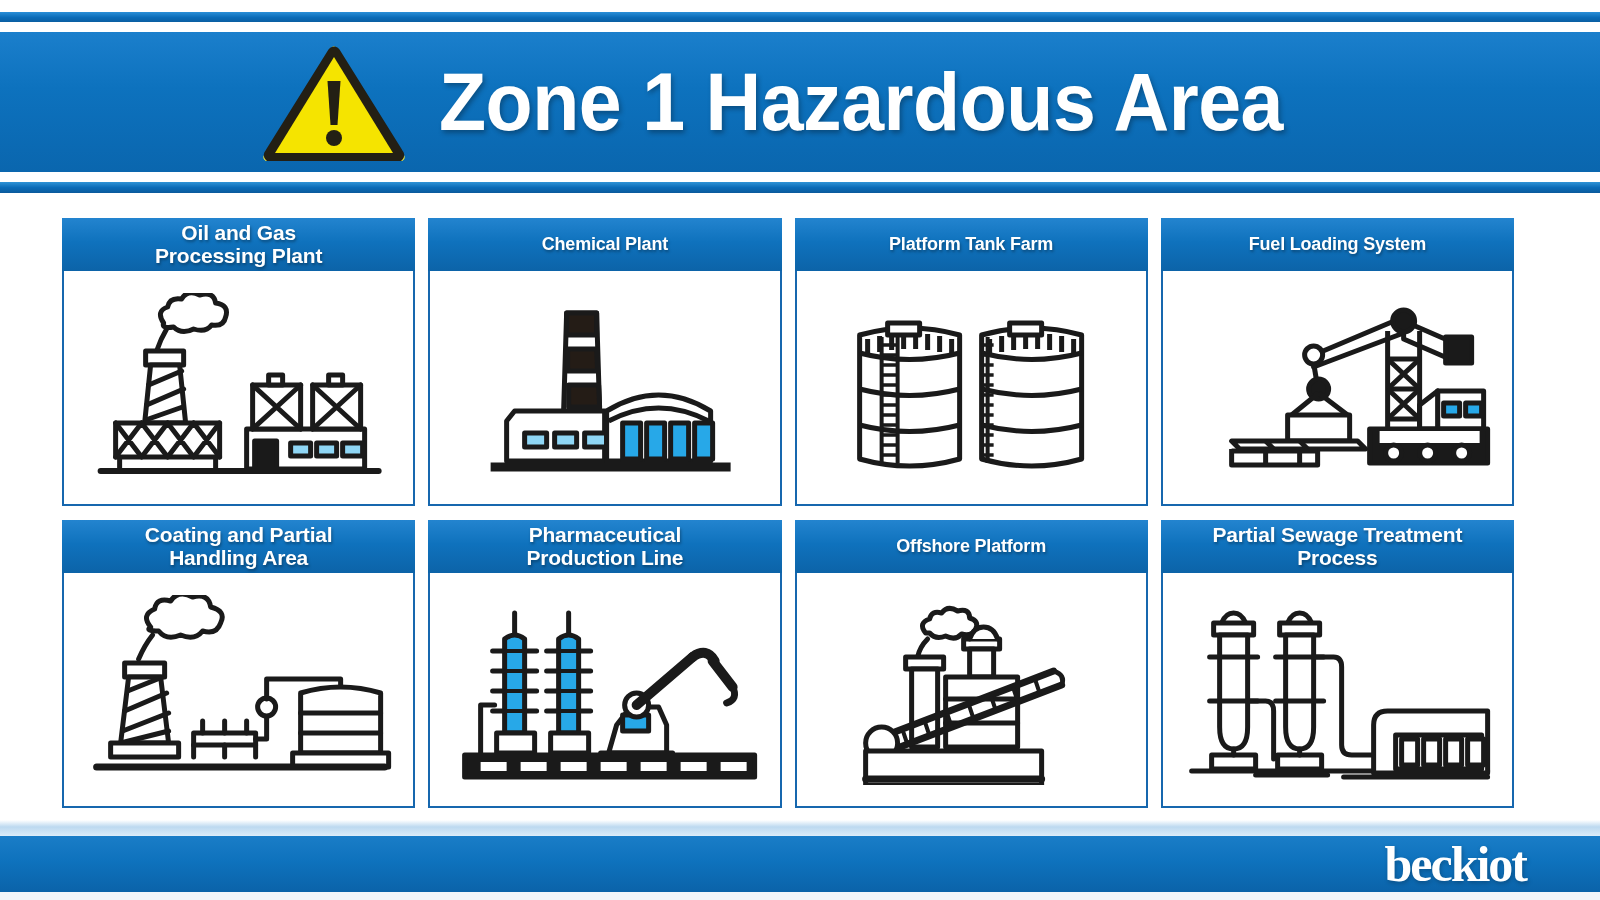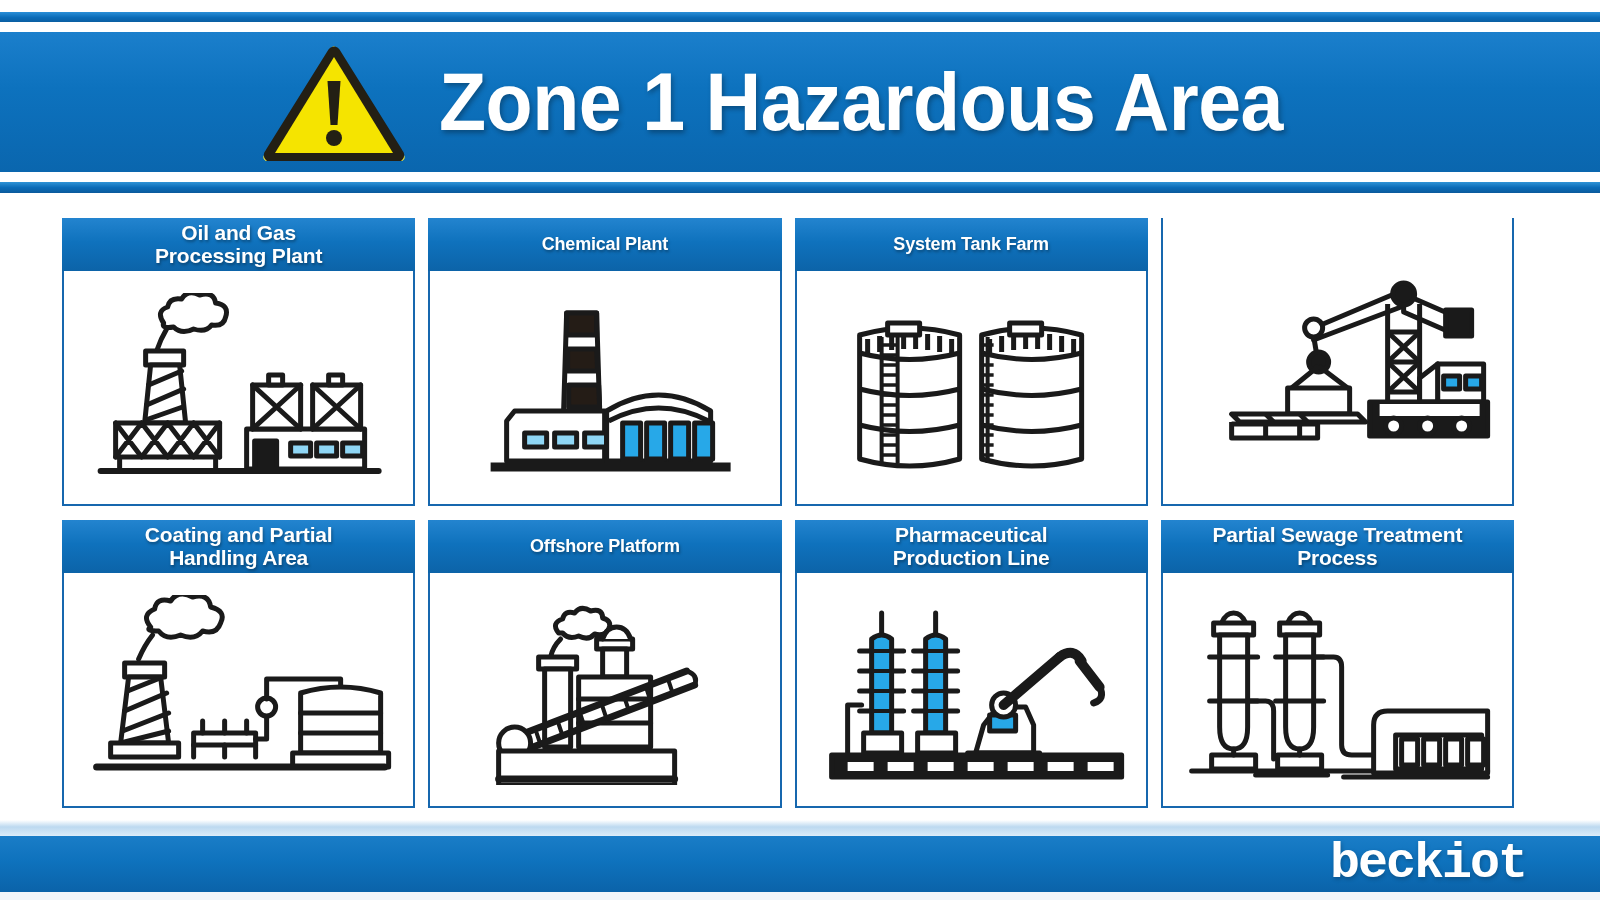--- a/index.html
+++ b/index.html
@@ -97,21 +97,21 @@
   }
   .brand {
     color:#ffffff;
     font-size:50px;
     font-weight:bold;
     letter-spacing:-2px;
     margin-right:74px;
     line-height:1;
     display:flex;
     align-items:center;
-    font-family:Liberation Mono, monospace;
+    font-family:Liberation Serif, serif;
     text-shadow:1px 2px 4px rgba(0,0,0,.25);
   }
   .footer-base {
     position:absolute; left:0; top:892px; width:1600px; height:8px;
     background:#f2f6fa;
   }
 </style>
 </head>
 <body>
 
@@ -183,21 +183,21 @@
           <rect x="192" y="130" width="18" height="36" fill="#27a8e8"></rect>
           <rect x="216" y="130" width="18" height="36" fill="#27a8e8"></rect>
           <rect x="240" y="130" width="18" height="36" fill="#27a8e8"></rect>
           <path d="M36 174 L276 174" stroke-width="9"></path>
         </g>
       </svg>
     </div>
   </div>
 
   <div class="card">
-    <div class="card-header">System Tank Farm</div>
+    <div class="card-header">Platform Tank Farm</div>
     <div class="card-body">
       <svg viewBox="0 0 300 190">
         <g fill="none" stroke="#1a1a1a" stroke-width="5" stroke-linejoin="round">
           <path d="M38 42 q50-14 100 0 L138 166 q-50 14 -100 0 Z" fill="#fff"></path>
           <path d="M38 60 q50 13 100 0 M38 96 q50 13 100 0 M38 132 q50 13 100 0"></path>
           <rect x="66" y="30" width="32" height="12" fill="#fff"></rect>
           <path d="M46 46 L46 62 M58 43 L58 59 M70 41 L70 57 M82 40 L82 56 M94 40 L94 56 M106 41 L106 57 M118 43 L118 59 M130 46 L130 62"></path>
           <path d="M60 44 L60 170 M76 44 L76 170" stroke-width="4"></path>
           <path d="M61 52 L75 52 M61 62 L75 62 M61 72 L75 72 M61 82 L75 82 M61 92 L75 92 M61 102 L75 102 M61 112 L75 112 M61 122 L75 122 M61 132 L75 132 M61 142 L75 142 M61 152 L75 152 M61 162 L75 162" stroke-width="3.5"></path>
           <path d="M160 42 q50-14 100 0 L260 166 q-50 14 -100 0 Z" fill="#fff"></path>
@@ -205,20 +205,21 @@
           <rect x="188" y="30" width="32" height="12" fill="#fff"></rect>
           <path d="M168 46 L168 62 M180 43 L180 59 M192 41 L192 57 M204 40 L204 56 M216 40 L216 56 M228 41 L228 57 M240 43 L240 59 M252 46 L252 62"></path>
           <path d="M166 44 L166 170" stroke-width="4"></path>
           <path d="M160 52 L172 52 M160 62 L172 62 M160 72 L172 72 M160 82 L172 82 M160 92 L172 92 M160 102 L172 102 M160 112 L172 112 M160 122 L172 122 M160 132 L172 132 M160 142 L172 142 M160 152 L172 152 M160 162 L172 162" stroke-width="3.5"></path>
         </g>
       </svg>
     </div>
   </div>
 
   <div class="card">
+    <div class="card-header">Fuel Loading System</div>
     <div class="card-body">
       <svg viewBox="0 0 300 190">
         <g fill="none" stroke="#1a1a1a" stroke-width="5" stroke-linejoin="round">
           <path d="M126 62 L216 24 L216 40 L126 74 Z" fill="#fff"></path>
           <path d="M216 28 L262 48 L262 66 L216 46 Z" fill="#fff"></path>
           <rect x="258" y="44" width="26" height="26" fill="#1a1a1a"></rect>
           <circle cx="216" cy="28" r="11" fill="#1a1a1a"></circle>
           <circle cx="126" cy="62" r="9" fill="#fff"></circle>
           <path d="M126 70 L130 94"></path>
           <circle cx="131" cy="96" r="10" fill="#1a1a1a"></circle>
@@ -260,46 +261,20 @@
           <rect x="105" y="138" width="62" height="12" fill="#fff"></rect>
           <path d="M105 150 L105 162 M167 150 L167 162 M136 150 L136 162"></path>
           <path d="M114 126 L114 138 M136 126 L136 138 M158 126 L158 138"></path>
           <path d="M167 144 L178 144 L178 118"></path>
           <circle cx="178" cy="112" r="9" fill="#fff"></circle>
           <path d="M178 104 L178 84 L252 84 L252 98"></path>
           <path d="M212 98 q40-12 80 0 L292 158 L212 158 Z" fill="#fff"></path>
           <path d="M212 118 L292 118 M212 138 L292 138"></path>
           <rect x="204" y="158" width="96" height="14" fill="#fff"></rect>
           <path d="M8 172 L296 172" stroke-width="7"></path>
-        </g>
-      </svg>
-    </div>
-  </div>
-
-  <div class="card">
-    <div class="card-header">Offshore Platform</div>
-    <div class="card-body">
-      <svg viewBox="0 0 300 190">
-        <g fill="none" stroke="#1a1a1a" stroke-width="5" stroke-linejoin="round" stroke-linecap="round">
-          <path d="M104 38 q-8-10 4-14 q2-9 12-6 q6-8 16-2 q12-3 12 7 q10 3 6 11 q-4 8-14 5 q-6 7-16 2 q-10 4-16-3z" fill="#fff"></path>
-          <path d="M106 44 q-8 8-10 18"></path>
-          <rect x="84" y="62" width="38" height="12" fill="#fff"></rect>
-          <path d="M90 74 L90 152 L116 152 L116 74 Z" fill="#fff"></path>
-          <rect x="142" y="44" width="36" height="10" fill="#fff"></rect>
-          <path d="M148 44 q4-12 14-12 q10 0 14 12" fill="#fff"></path>
-          <path d="M148 54 L148 82 L172 82 L172 54 Z" fill="#fff"></path>
-          <path d="M124 82 L196 82 L196 152 L124 152 Z" fill="#fff"></path>
-          <path d="M124 104 L196 104 M124 128 L196 128"></path>
-          <path d="M60 142 L232 76" stroke-width="7"></path>
-          <path d="M68 156 L240 90" stroke-width="7"></path>
-          <path d="M232 76 q12 4 8 14 L240 90" fill="#fff"></path>
-          <path d="M82 138 L86 150 M104 129 L108 141 M126 120 L130 132 M148 112 L152 124 M170 103 L174 115 M192 94 L196 106 M214 86 L218 98" stroke-width="4"></path>
-          <circle cx="60" cy="148" r="16" fill="#fff"></circle>
-          <rect x="44" y="156" width="176" height="34" fill="#fff"></rect>
-          <path d="M44 184 L220 184" stroke-width="7"></path>
         </g>
       </svg>
     </div>
   </div>
 
   <div class="card">
     <div class="card-header two-line">Pharmaceutical
 Production Line</div>
     <div class="card-body">
       <svg viewBox="0 0 300 190">
@@ -325,20 +300,46 @@
           <path d="M278 92 q6 12-6 16" stroke-width="7" fill="none"></path>
           <rect x="146" y="158" width="72" height="8" fill="#fff"></rect>
           <path d="M10 160 L300 160 L300 182 L10 182 Z" fill="#1a1a1a"></path>
           <rect x="26" y="167" width="26" height="9" fill="#fff" stroke="none"></rect>
           <rect x="66" y="167" width="26" height="9" fill="#fff" stroke="none"></rect>
           <rect x="106" y="167" width="26" height="9" fill="#fff" stroke="none"></rect>
           <rect x="146" y="167" width="26" height="9" fill="#fff" stroke="none"></rect>
           <rect x="186" y="167" width="26" height="9" fill="#fff" stroke="none"></rect>
           <rect x="226" y="167" width="26" height="9" fill="#fff" stroke="none"></rect>
           <rect x="266" y="167" width="26" height="9" fill="#fff" stroke="none"></rect>
+        </g>
+      </svg>
+    </div>
+  </div>
+
+  <div class="card">
+    <div class="card-header">Offshore Platform</div>
+    <div class="card-body">
+      <svg viewBox="0 0 300 190">
+        <g fill="none" stroke="#1a1a1a" stroke-width="5" stroke-linejoin="round" stroke-linecap="round">
+          <path d="M104 38 q-8-10 4-14 q2-9 12-6 q6-8 16-2 q12-3 12 7 q10 3 6 11 q-4 8-14 5 q-6 7-16 2 q-10 4-16-3z" fill="#fff"></path>
+          <path d="M106 44 q-8 8-10 18"></path>
+          <rect x="84" y="62" width="38" height="12" fill="#fff"></rect>
+          <path d="M90 74 L90 152 L116 152 L116 74 Z" fill="#fff"></path>
+          <rect x="142" y="44" width="36" height="10" fill="#fff"></rect>
+          <path d="M148 44 q4-12 14-12 q10 0 14 12" fill="#fff"></path>
+          <path d="M148 54 L148 82 L172 82 L172 54 Z" fill="#fff"></path>
+          <path d="M124 82 L196 82 L196 152 L124 152 Z" fill="#fff"></path>
+          <path d="M124 104 L196 104 M124 128 L196 128"></path>
+          <path d="M60 142 L232 76" stroke-width="7"></path>
+          <path d="M68 156 L240 90" stroke-width="7"></path>
+          <path d="M232 76 q12 4 8 14 L240 90" fill="#fff"></path>
+          <path d="M82 138 L86 150 M104 129 L108 141 M126 120 L130 132 M148 112 L152 124 M170 103 L174 115 M192 94 L196 106 M214 86 L218 98" stroke-width="4"></path>
+          <circle cx="60" cy="148" r="16" fill="#fff"></circle>
+          <rect x="44" y="156" width="176" height="34" fill="#fff"></rect>
+          <path d="M44 184 L220 184" stroke-width="7"></path>
         </g>
       </svg>
     </div>
   </div>
 
   <div class="card">
     <div class="card-body-wrap" style="display:contents">
       <div class="card-header two-line">Partial Sewage Treatment
 Process</div>
       <div class="card-body">

